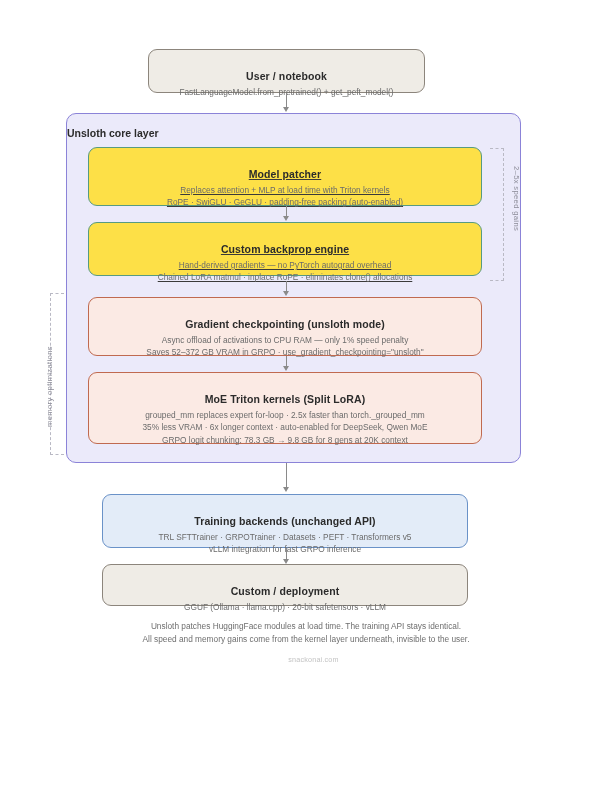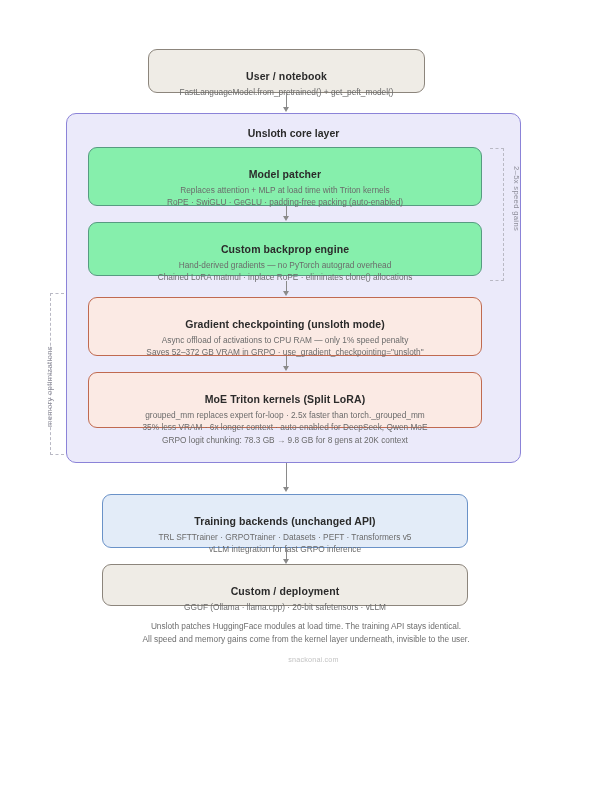--- a/index.html
+++ b/index.html
@@ -41,21 +41,21 @@
   .node .sub {
     font-size: 8.3px;
     color: #6b6b6b;
     line-height: 12.4px;
     margin-top: 3px;
   }
   .node .sub div { white-space: nowrap; }
 
   
   .n-user   { background: #efece6; border-color: #8c857c; }
-  .n-green  { background: #86efac; border-color: #579b81; }
+  .n-green  { background: #fde047; border-color: #579b81; text-decoration: underline; }
   .n-pink   { background: #fbeae4; border-color: #c06a50; }
   .n-blue   { background: #e3ecf8; border-color: #6a92c8; }
   .n-export { background: #efece6; border-color: #8c857c; }
 
   
   #core-layer {
     position: absolute;
     left: 66px;
     top: 113px;
     width: 455px;
@@ -63,21 +63,20 @@
     box-sizing: border-box;
     background: #ebeafa;
     border: 1px solid #8b83d8;
     border-radius: 10px;
   }
   #core-layer-title {
     position: absolute;
     left: 0;
     top: 13px;
     width: 100%;
-    text-align: center;
     font-size: 10.5px;
     font-weight: bold;
     color: #2b2b2b;
   }
 
   
   .conn {
     position: absolute;
     width: 1px;
     background: #8a8a8a;
@@ -180,21 +179,21 @@
     <div class="title">Gradient checkpointing (unsloth mode)</div>
     <div class="sub">
       <div>Async offload of activations to CPU RAM — only 1% speed penalty</div>
       <div>Saves 52–372 GB VRAM in GRPO · use_gradient_checkpointing="unsloth"</div>
     </div>
   </div>
 
   <div class="conn" style="left:286px; top:356px; height:11px;"></div>
   <div class="arrowhead" style="left:283px; top:366px;"></div>
 
-  <div class="node n-pink" style="left:88px; top:372px; width:394px; height:56px;">
+  <div class="node n-pink" style="left:88px; top:372px; width:394px; height:72px;">
     <div class="title">MoE Triton kernels (Split LoRA)</div>
     <div class="sub">
       <div>grouped_mm replaces expert for-loop · 2.5x faster than torch._grouped_mm</div>
       <div>35% less VRAM · 6x longer context · auto-enabled for DeepSeek, Qwen MoE</div>
       <div>GRPO logit chunking: 78.3 GB → 9.8 GB for 8 gens at 20K context</div>
     </div>
   </div>
 
   <div class="conn" style="left:286px; top:463px; height:25px;"></div>
   <div class="arrowhead" style="left:283px; top:487px;"></div>

